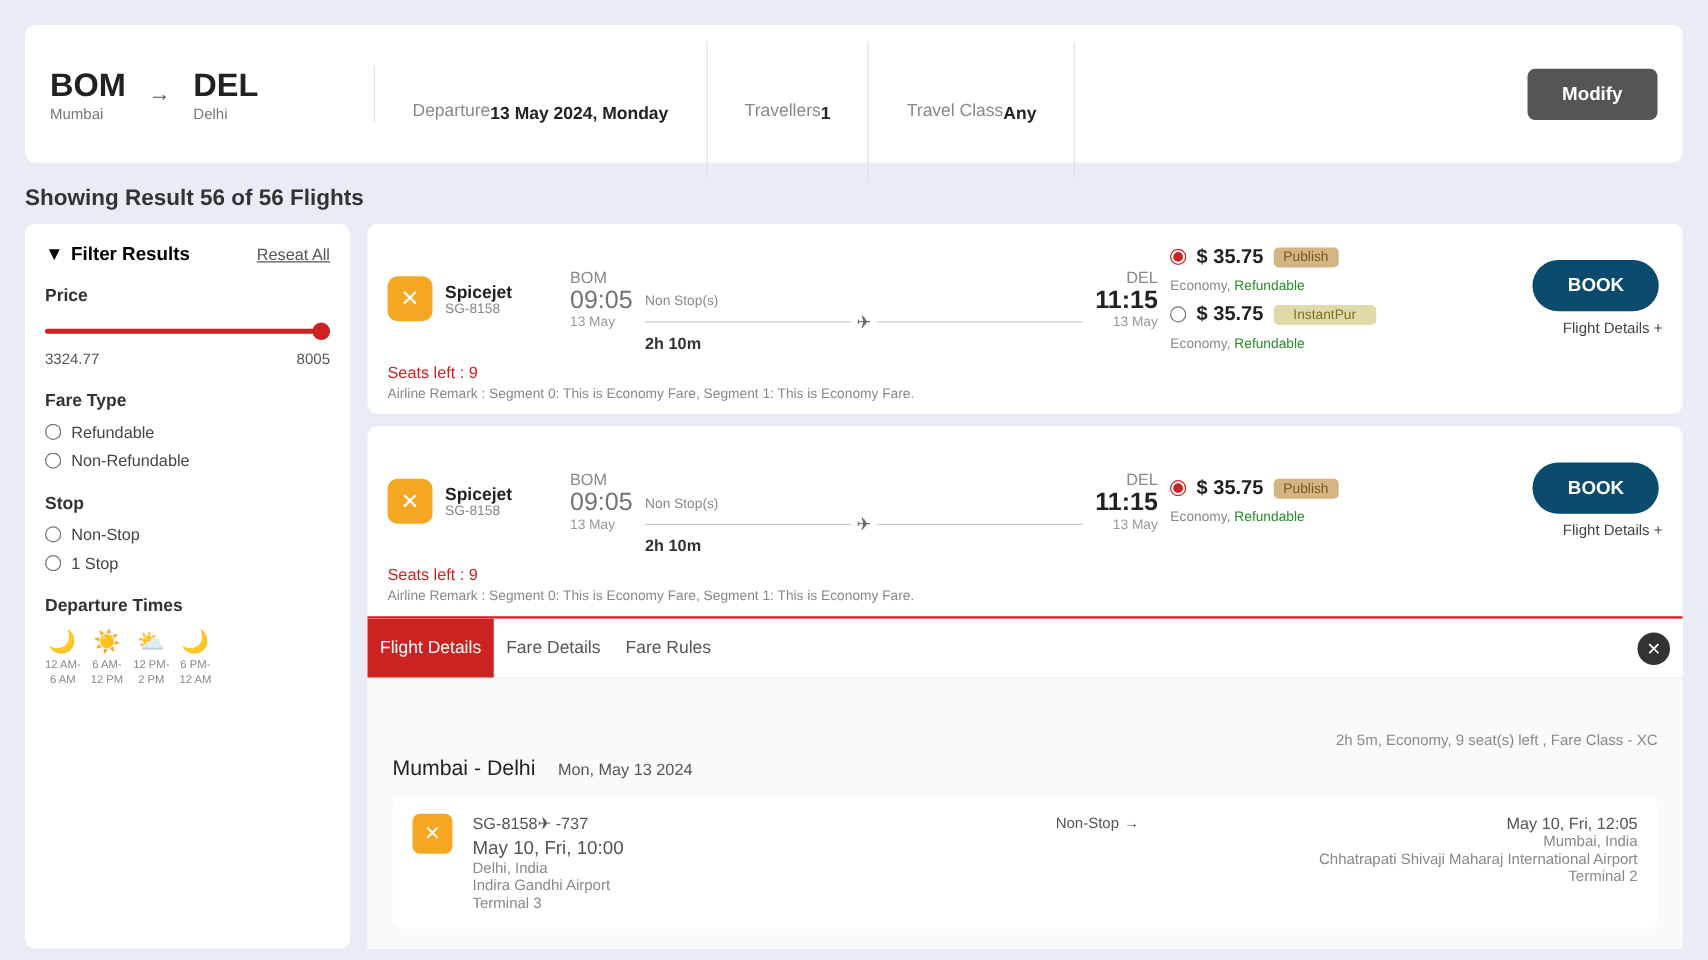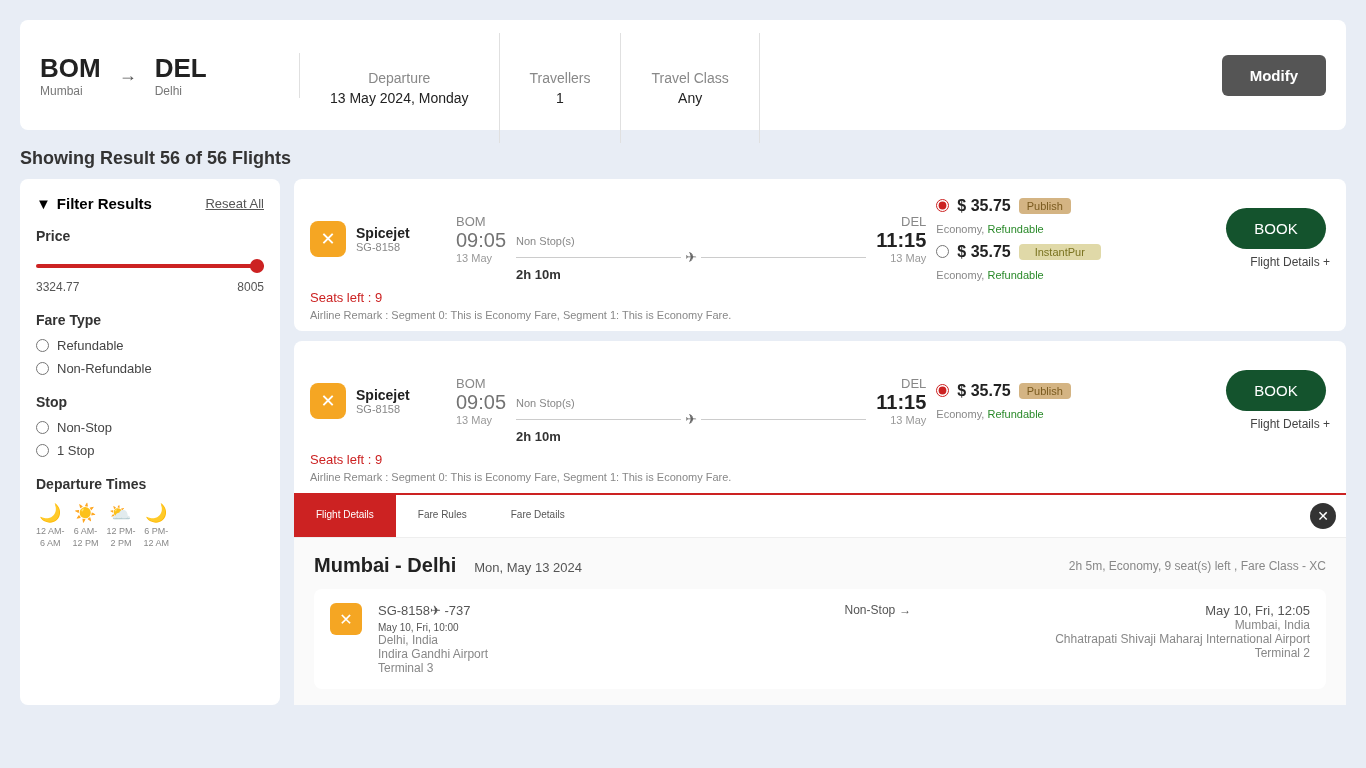--- a/index.html
+++ b/index.html
@@ -23,30 +23,30 @@
       gap: 18px;
       padding-right: 30px;
       border-right: 1px solid #e0e0e0;
       flex: 0 0 260px;
     }
     .route-code { font-size: 26px; font-weight: bold; color: #222; }
     .route-city { font-size: 12px; color: #777; }
     .arrow-icon { font-size: 18px; color: #555; }
     .header-section {
       display: flex;
-      flex-direction: column;
+      flex-direction: row;
       align-items: center;
       justify-content: center;
       padding: 0 30px;
       border-right: 1px solid #e0e0e0;
       height: 100%;
       margin-top: 25px;
     }
     .header-section-label { font-size: 14px; color: #888; }
-    .header-section-value { font-size: 14px; color: #222; font-weight: 400; margin-top: 4px; }
+    .header-section-value { font-size: 14px; color: #222; font-weight: 700; margin-top: 4px; }
     .modify-btn {
       background: #555;
       color: #fff;
       border: none;
       border-radius: 6px;
       padding: 12px 28px;
       font-size: 15px;
       font-weight: bold;
       cursor: pointer;
       margin-left: auto;
@@ -237,27 +237,27 @@
       font-size: 11px;
       padding: 2px 16px;
       border-radius: 4px;
     }
     .price-type {
       font-size: 11px;
       color: #888;
     }
     .price-type span { color: #2a8a2a; font-weight: 500; }
     .book-btn {
-      background: #14532d;
+      background: #0c4a6e;
       color: #fff;
       border: none;
       border-radius: 22px;
       padding: 12px 28px;
       font-size: 15px;
-      font-weight: normal;
+      font-weight: bold;
       cursor: pointer;
       align-self: flex-start;
     }
     .flight-details-link {
       font-size: 12px;
       color: #444;
       cursor: pointer;
       margin-left: 24px;
     }
 
@@ -276,22 +276,22 @@
       padding: 0;
     }
     .details-tabs {
       display: flex;
       align-items: center;
       border-bottom: 1px solid #eee;
       background: #fff;
       position: relative;
     }
     .details-tab {
-      padding: 14px 22px;
-      font-size: 10px;
+      padding: 14px 10px;
+      font-size: 14px;
       font-weight: 500;
       color: #555;
       cursor: pointer;
       border-bottom: 3px solid transparent;
       text-align: right;
     }
     .details-tab.active {
       background: #cc2222;
       color: #fff;
       border-radius: 0;
@@ -312,21 +312,21 @@
       margin-right: 10px;
     }
 
     .details-content { padding: 16px 20px; background: #fafafa; }
     .details-route-header {
       display: flex;
       align-items: center;
       justify-content: space-between;
       margin-bottom: 12px;
     }
-    .details-route-title { font-size: 20px; font-weight: bold; color: #222; }
+    .details-route-title { font-size: 17px; font-weight: normal; color: #222; margin-top: 46px; }
     .details-route-date { font-size: 13px; color: #555; margin-left: 10px; }
     .details-meta { font-size: 12px; color: #888; }
 
     .flight-segment {
       display: flex;
       align-items: flex-start;
       gap: 16px;
       background: #fff;
       border-radius: 8px;
       padding: 14px 16px;
@@ -339,21 +339,21 @@
       border-radius: 6px;
       display: flex;
       align-items: center;
       justify-content: center;
       font-size: 16px;
       color: #fff;
       flex-shrink: 0;
     }
     .segment-info { flex: 1; }
     .segment-flight-code { font-size: 13px; color: #555; margin-bottom: 4px; }
-    .segment-dep-time { font-size: 10px; color: #555; }
+    .segment-dep-time { font-size: 15px; color: #555; }
     .segment-dep-place { font-size: 12px; color: #888; }
     .segment-middle {
       flex: 1;
       display: flex;
       flex-direction: column;
       align-items: center;
       justify-content: center;
     }
     .segment-nonstop { font-size: 12px; color: #555; display: flex; align-items: center; gap: 4px; }
     .segment-arr-info { text-align: right; }
@@ -573,22 +573,22 @@
         </div>
       </div>
       <div class="card-footer">
         <div class="seats-left">Seats left : 9</div>
         <div class="airline-remark">Airline Remark : Segment 0: This is Economy Fare, Segment 1: This is Economy Fare.</div>
       </div>
 
       <div class="flight-details-panel">
         <div class="details-tabs">
           <div class="details-tab active">Flight Details</div>
+          <div class="details-tab">Fare Details</div>
           <div class="details-tab">Fare Rules</div>
-          <div class="details-tab">Fare Details</div>
           <button class="close-panel-btn">✕</button>
         </div>
         <div class="details-content">
           <div class="details-route-header">
             <div style="display:flex;align-items:baseline;gap:8px;">
               <span class="details-route-title">Mumbai - Delhi</span>
               <span class="details-route-date">Mon, May 13 2024</span>
             </div>
             <div class="details-meta">2h 5m, Economy, 9 seat(s) left , Fare Class - XC</div>
           </div>

